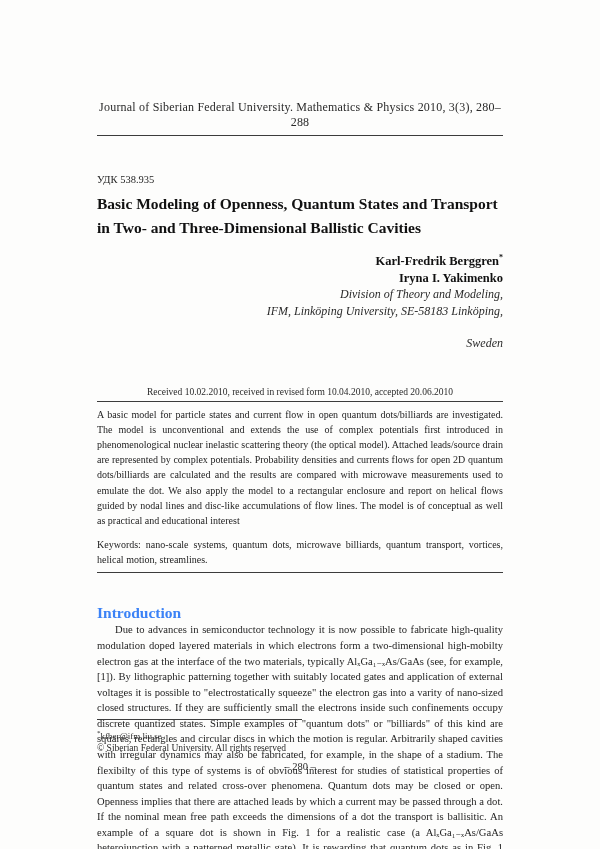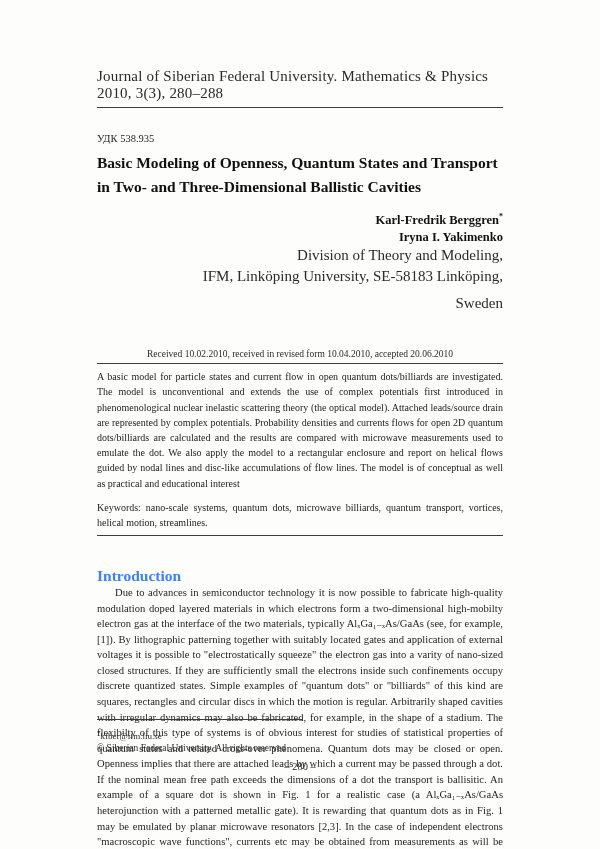--- a/index.html
+++ b/index.html
@@ -12,43 +12,44 @@
     position: relative;
     width: 600px; height: 849px;
     background: #fdfdfc;
     color: #1e1e1e;
     overflow: hidden;
     box-sizing: border-box;
   }
   .content { margin: 0 97px; width: 406px; }
 
   .journal-header {
-    padding-top: 68px;
-    font-size: 15px;
+    padding-top: 100px;
+    text-align: center;
+    font-size: 12px;
     letter-spacing: 0.2px;
     color: #2a2a2a;
   }
   .rule { border: none; border-top: 1px solid #3c3c3c; margin: 0; }
   .rule-header { margin-top: 5px; }
 
-  .udk { margin-top: 25px; font-size: 10.5px; }
+  .udk { margin-top: 38px; font-size: 10.5px; }
 
   .paper-title {
     margin-top: 7px;
     font-size: 15.5px;
     font-weight: bold;
     line-height: 1.55;
     color: #111;
   }
 
   .authors-block { margin-top: 13px; text-align: right; }
   .author-name { font-size: 12.5px; font-weight: bold; line-height: 1.32; color: #111; }
   .author-name sup { font-size: 8px; }
-  .affiliation { font-size: 15px; line-height: 1.4; color: #2a2a2a; }
-  .affiliation-country { margin-top: 6px; }
+  .affiliation { font-size: 12px; line-height: 1.4; color: #2a2a2a; font-style: italic; }
+  .affiliation-country { margin-top: 15px; }
 
   .received-line {
     margin-top: 35px;
     text-align: center;
     font-size: 9.5px;
     color: #2a2a2a;
   }
   .rule-received { margin-top: 4px; }
 
   .abstract {

